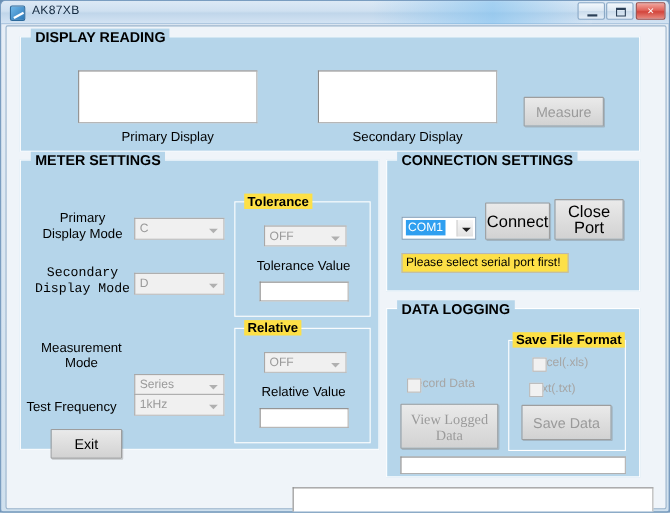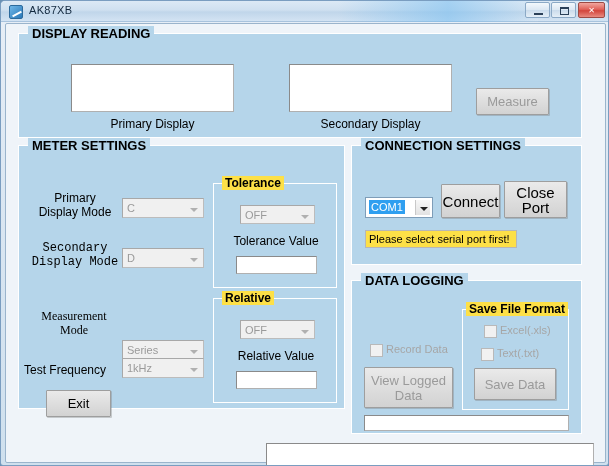--- a/index.html
+++ b/index.html
@@ -208,21 +208,21 @@
   }
   .button.disabled { color: #9a9a9a; }
   .button.big { font-size: 15px; }
 
   .checkbox {
     position: absolute;
     font-size: 11px;
     color: #a6a6a6;
     line-height: 13px;
     white-space: nowrap;
-    padding-left: 16px;
+    padding-left: 0;
   }
   .checkbox::before {
     content: "";
     position: absolute;
     left: 0; top: 1px;
     width: 11px; height: 11px;
     background: #f1f1f1;
     border: 1px solid #b9b9b9;
   }
 
@@ -286,21 +286,21 @@
 
       <div class="label center" style="left:10px; top:95px; width:92px;font-family:Liberation Mono, monospace;">
         <div>Secondary</div>
         <div>Display Mode</div>
       </div>
       <div class="combo" style="left:103px; top:102px; width:82px; height:20px;">
         <div class="ctext">D</div>
         <div class="arrowbox"></div>
       </div>
 
-      <div class="label center" style="left:5px; top:163px; width:100px;font-family:Liberation Serif, serif;">
+      <div class="label center" style="left:5px; top:163px; width:100px;">
         <div>Measurement</div>
         <div>Mode</div>
       </div>
       <div class="combo" style="left:103px; top:167px; width:82px; height:20px;margin-top:27px;">
         <div class="ctext">Series</div>
         <div class="arrowbox"></div>
       </div>
 
       <div class="label" style="left:5px; top:217px; width:100px;">
         <div>Test Frequency</div>
@@ -349,21 +349,21 @@
       <div class="button big" style="left:89px; top:38px; width:59px; height:34px;">Connect</div>
 
       <div class="statusbox" style="left:13px; top:84px; width:152px; height:18px;">Please select serial port first!</div>
     </div>
 
     <div class="panel" style="left:345px; top:256px; width:231px; height:154px;">
       <div class="panel-legend">DATA LOGGING</div>
 
       <div class="checkbox" style="left:18px; top:62px;">Record Data</div>
 
-      <div class="button disabled" style="left:12px; top:86px; width:89px; height:41px; flex-direction:column;">
+      <div class="button disabled" style="left:12px; top:86px; width:89px; height:41px; flex-direction:column;font-family:Liberation Serif, serif;">
         <div>View Logged</div>
         <div>Data</div>
       </div>
 
       <div class="subgroup" style="left:110px; top:28px; width:107px; height:101px;">
         <div class="subgroup-legend" style="left:3px;">Save File Format</div>
         <div class="checkbox" style="left:21px; top:14px;">Excel(.xls)</div>
         <div class="checkbox" style="left:18px; top:37px;">Text(.txt)</div>
         <div class="button disabled" style="left:11px; top:58px; width:82px; height:32px;">Save Data</div>
       </div>

